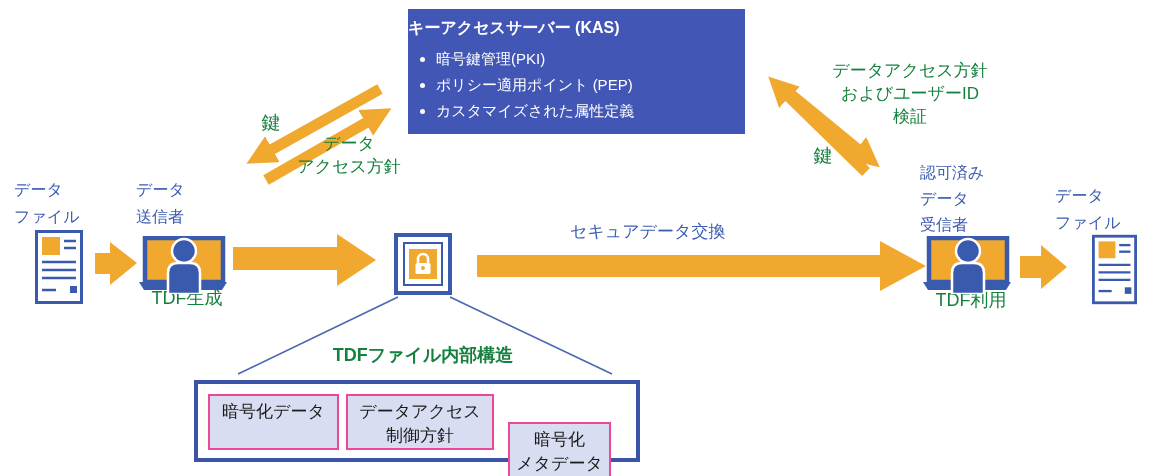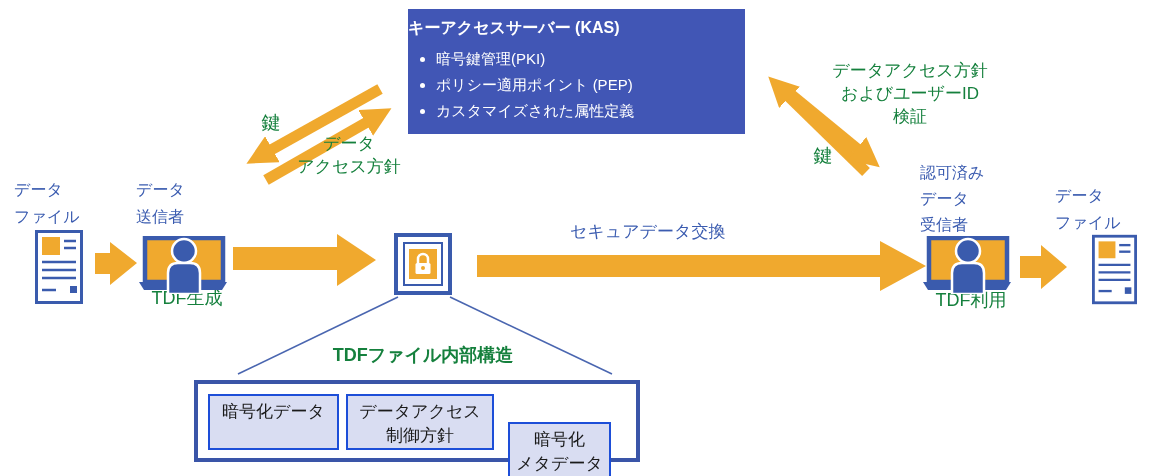--- a/index.html
+++ b/index.html
@@ -17,21 +17,21 @@
     background:#4156B5;color:#ffffff;box-sizing:border-box;padding-top:9px;
   }
   .kas-title{text-align:left;font-weight:bold;font-size:16px;}
   .kas ul{margin:7px 0 16px 0;padding-left:28px;list-style:disc;}
   .kas li{font-size:15px;line-height:26px;}
   .struct-outer{
     position:absolute;left:194px;top:380px;width:446px;height:82px;
     border:4px solid #3A55A8;background:#fff;box-sizing:border-box;
   }
   .struct-box{
-    position:absolute;top:10px;height:56px;background:#D9DDF2;border:2px solid #1d4ed8;
+    position:absolute;top:10px;height:56px;background:#D9DDF2;border:2px solid #ec4899;
     box-sizing:border-box;text-align:center;font-size:17px;line-height:24px;color:#1a1a1a;
     padding-top:4px;
   }
   .sb1{left:10px;width:131px;}
   .sb2{left:148px;width:148px;}
   .sb3{left:310px;width:103px;margin-top:28px;}
   .line{display:block;}
 </style>
 </head>
 <body>

